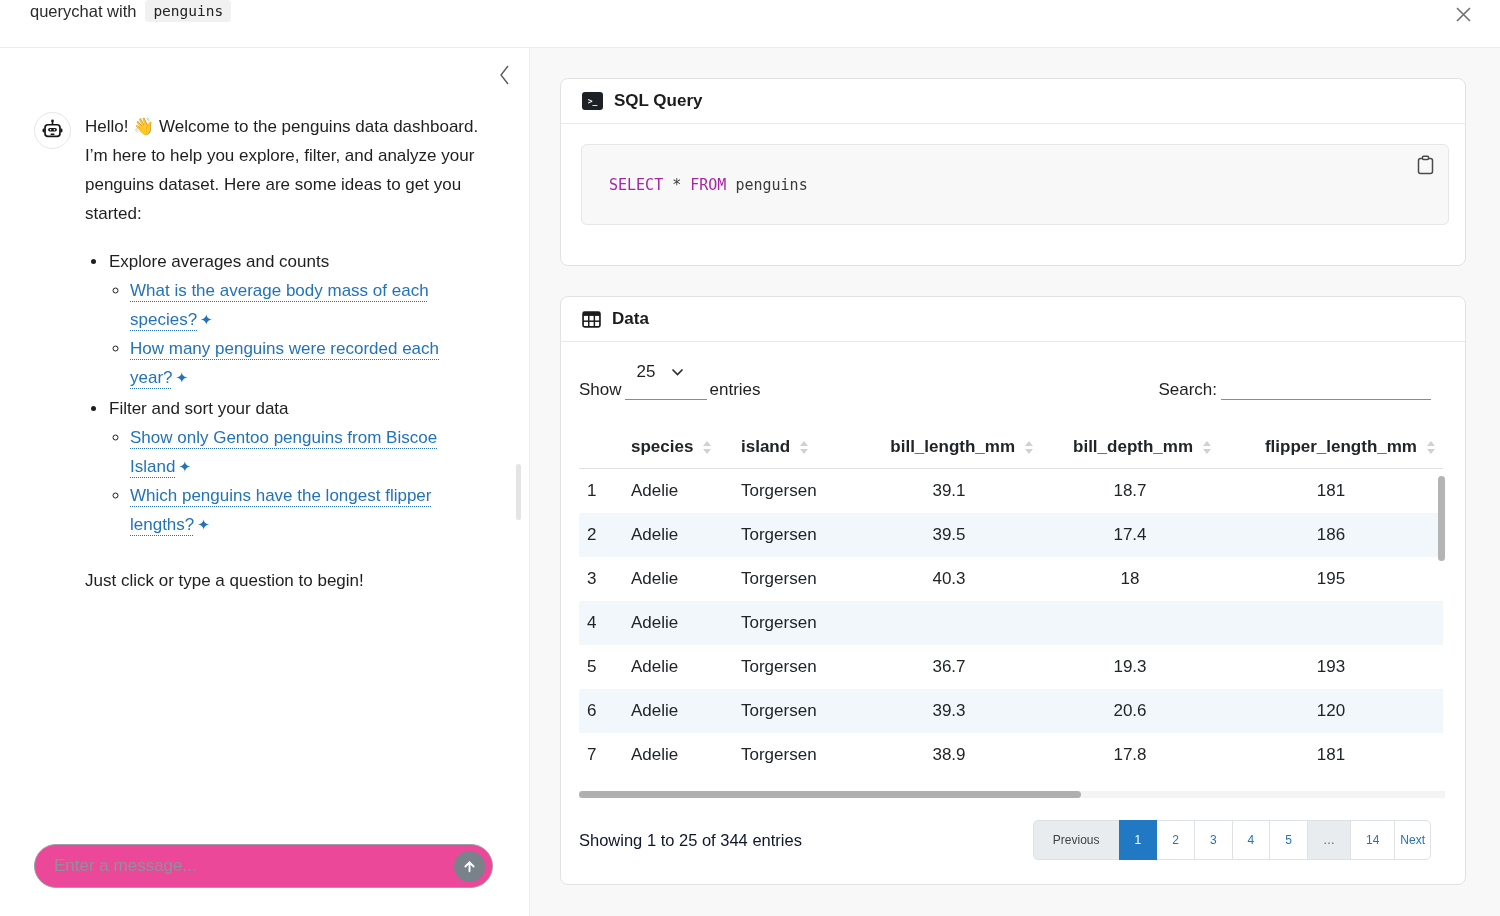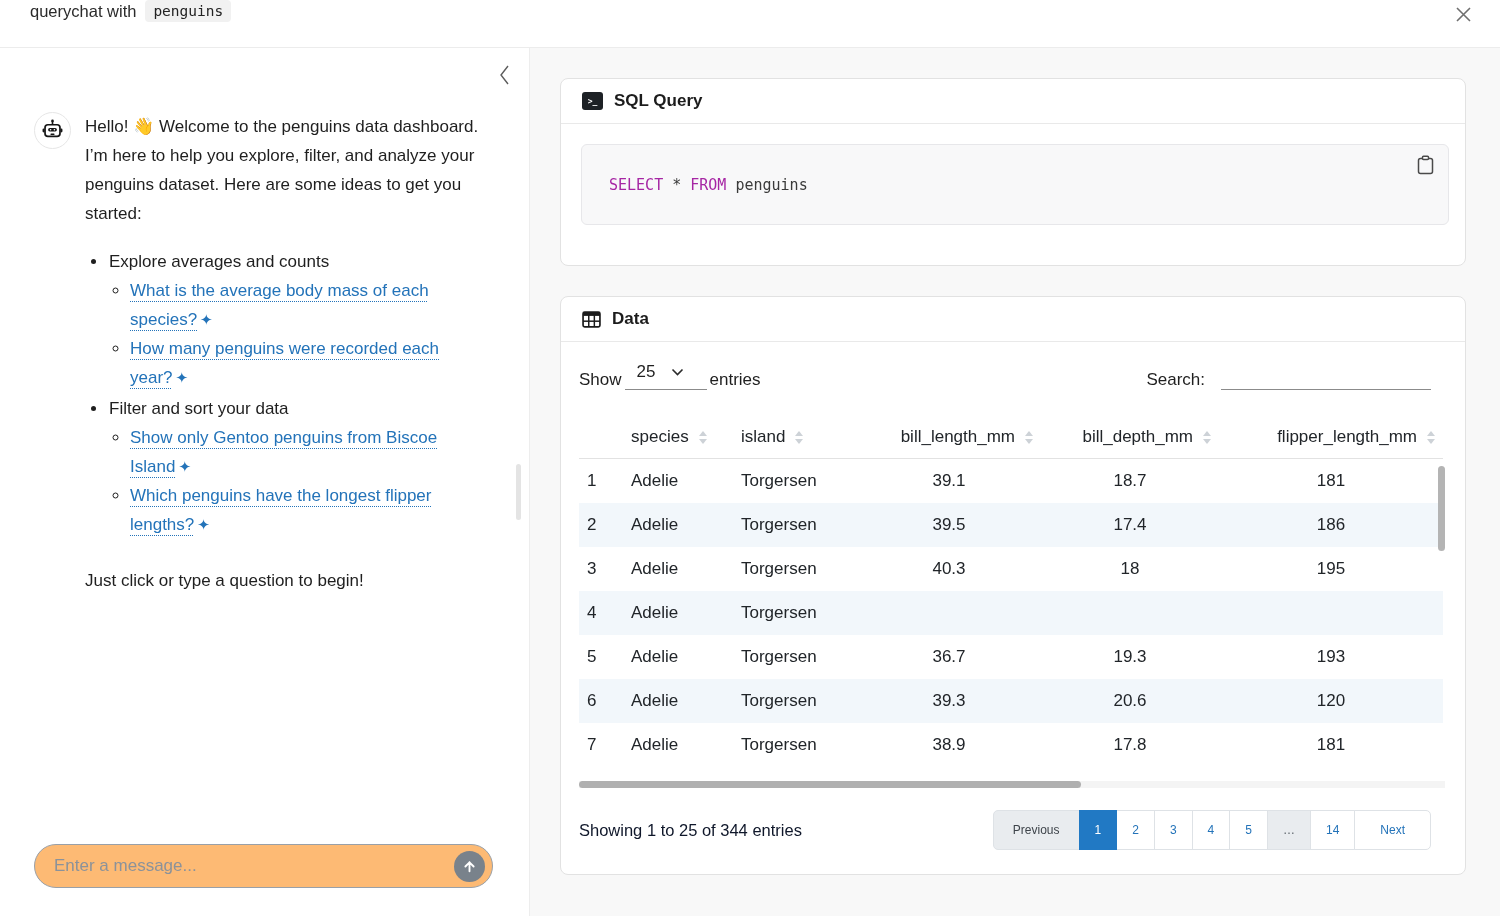--- a/index.html
+++ b/index.html
@@ -27,21 +27,21 @@
   .bubble{font-size:17px;line-height:29px;color:#1f1f1f;max-width:400px}
   .bubble p.closing{margin-top:27px}
   ul.topics{list-style:disc;margin:19px 0 0 0;padding-left:23px}
   ul.topics>li{padding-left:1px}
   ul.sub{list-style:circle;padding-left:21px;margin:0 0 2px 0}
   a.suggestion{color:#2373b9;text-decoration:underline dotted;text-decoration-thickness:1px;
     text-underline-offset:5px;cursor:pointer}
   .sparkle{color:#2373b9;font-size:15px;margin-left:3px;text-decoration:none;display:inline-block}
   .chat-input{position:absolute;left:34px;right:36px;bottom:28px;height:44px;
     border:1px solid #99a0a8;border-radius:22px;display:flex;align-items:center;
-    padding:0 7px 0 19px;background:#fdba74}
+    padding:0 7px 0 19px;background:#ec4899}
   .chat-input input{flex:1;border:0;outline:0;font-size:17px;color:#333;background:transparent}
   .chat-input input::placeholder{color:#8b929a}
   .send-btn{flex:0 0 31px;width:31px;height:31px;border-radius:50%;border:0;background:#79828b;
     color:#fff;font-size:17px;font-weight:bold;cursor:pointer;display:flex;align-items:center;justify-content:center;line-height:0}
   .drag-handle{position:absolute;right:8px;top:416px;width:5px;height:56px;border-radius:3px;background:#e4e4e4}
 
   
   .main{flex:1;background:#f8f8f8;padding:30px 34px 28px 30px;display:flex;flex-direction:column;gap:30px;overflow:hidden}
   .card{background:#fff;border:1px solid #e2e2e2;border-radius:8px}
   .card-header{display:flex;align-items:center;gap:11px;padding:12px 21px;
@@ -57,28 +57,28 @@
     font-family:"DejaVu Sans Mono","Liberation Mono",monospace;font-size:15px;color:#3a3a3a}
   .tok-keyword{color:#a626a4}
   .tok-plain{color:#3a3a3a}
   .copy-btn{position:absolute;top:7px;right:11px;background:none;border:0;cursor:pointer;line-height:0;padding:3px}
 
   
   .data-body{padding:16px 20px 24px 18px}
   .controls{display:flex;justify-content:space-between;align-items:flex-end;font-size:17px;color:#1f1f1f;padding-top:2px}
   .show-group{display:flex;align-items:flex-end;gap:3px}
   .length-select{display:inline-flex;align-items:center;gap:16px;border-bottom:1px solid #8b8b8b;
-    padding:2px 8px 7px 12px;cursor:pointer;min-width:82px}
-  .search-group{display:flex;align-items:flex-end;gap:16px;margin-right:14px}
+    padding:2px 8px 17px 12px;cursor:pointer;min-width:82px}
+  .search-group{display:flex;align-items:flex-end;gap:4px;margin-right:14px}
   .search-input{width:210px;border:0;outline:0;border-bottom:1px solid #8b8b8b;height:28px;
     font-size:16px;background:transparent}
 
   .table-viewport{margin-top:26px;height:372px;overflow:hidden;position:relative}
   table.data{width:calc(100% - 2px);border-collapse:collapse;font-size:17px;color:#212529}
-  table.data thead th{font-weight:400;padding:11px 8px;border-bottom:1px solid #e2e2e2;white-space:nowrap}
+  table.data thead th{font-weight:700;padding:11px 8px;border-bottom:1px solid #e2e2e2;white-space:nowrap}
   table.data td{padding:12px 8px}
   table.data th:nth-child(1){width:44px}
   table.data th:nth-child(2){width:110px}
   table.data th:nth-child(3){width:124px}
   table.data th:nth-child(4){width:184px}
   table.data th:nth-child(5){width:178px}
   table.data td:nth-child(n+4){text-align:center}
   table.data tbody tr:nth-child(even){background:#f2f7fb}
   .th-inner{display:flex;align-items:center}
   th.num .th-inner{justify-content:flex-end}
@@ -88,21 +88,21 @@
   .vscroll-thumb{position:absolute;top:50px;right:0;width:7px;height:85px;border-radius:4px;background:#b4b4b4}
   .hscroll-track{position:absolute;bottom:0;left:0;right:0;height:7px;background:rgba(0,0,0,0.045)}
   .hscroll-thumb{position:absolute;bottom:0;left:0;width:58%;height:7px;border-radius:4px;background:#b0b0b0}
 
   .table-footer{display:flex;justify-content:space-between;align-items:center;margin-top:22px;padding-right:14px}
   .info{font-size:16.5px;color:#0f172a}
   .pagination{display:flex}
   .page-btn{font-family:"Liberation Sans",sans-serif;font-size:12px;padding:8px 15px;border:1px solid #dee2e6;
     background:#fff;color:#2373b9;cursor:pointer;margin-left:-1px;line-height:22px}
   .page-btn:first-child{border-top-left-radius:5px;border-bottom-left-radius:5px;margin-left:0;padding:8px 19px}
-  .page-btn:last-child{border-top-right-radius:5px;border-bottom-right-radius:5px;padding:8px 25px}
+  .page-btn:last-child{border-top-right-radius:5px;border-bottom-right-radius:5px;padding:8px 5px}
   .page-btn.disabled{background:#e9ecef;color:#3e444a;cursor:default}
   .page-btn.ellipsis{background:#e9ecef;color:#5a6268;cursor:default}
   .page-btn.active{background:#2179c4;border-color:#2179c4;color:#fff;position:relative}
 </style>
 </head>
 <body>
 
 <div class="app">
 
   <header class="topbar">

